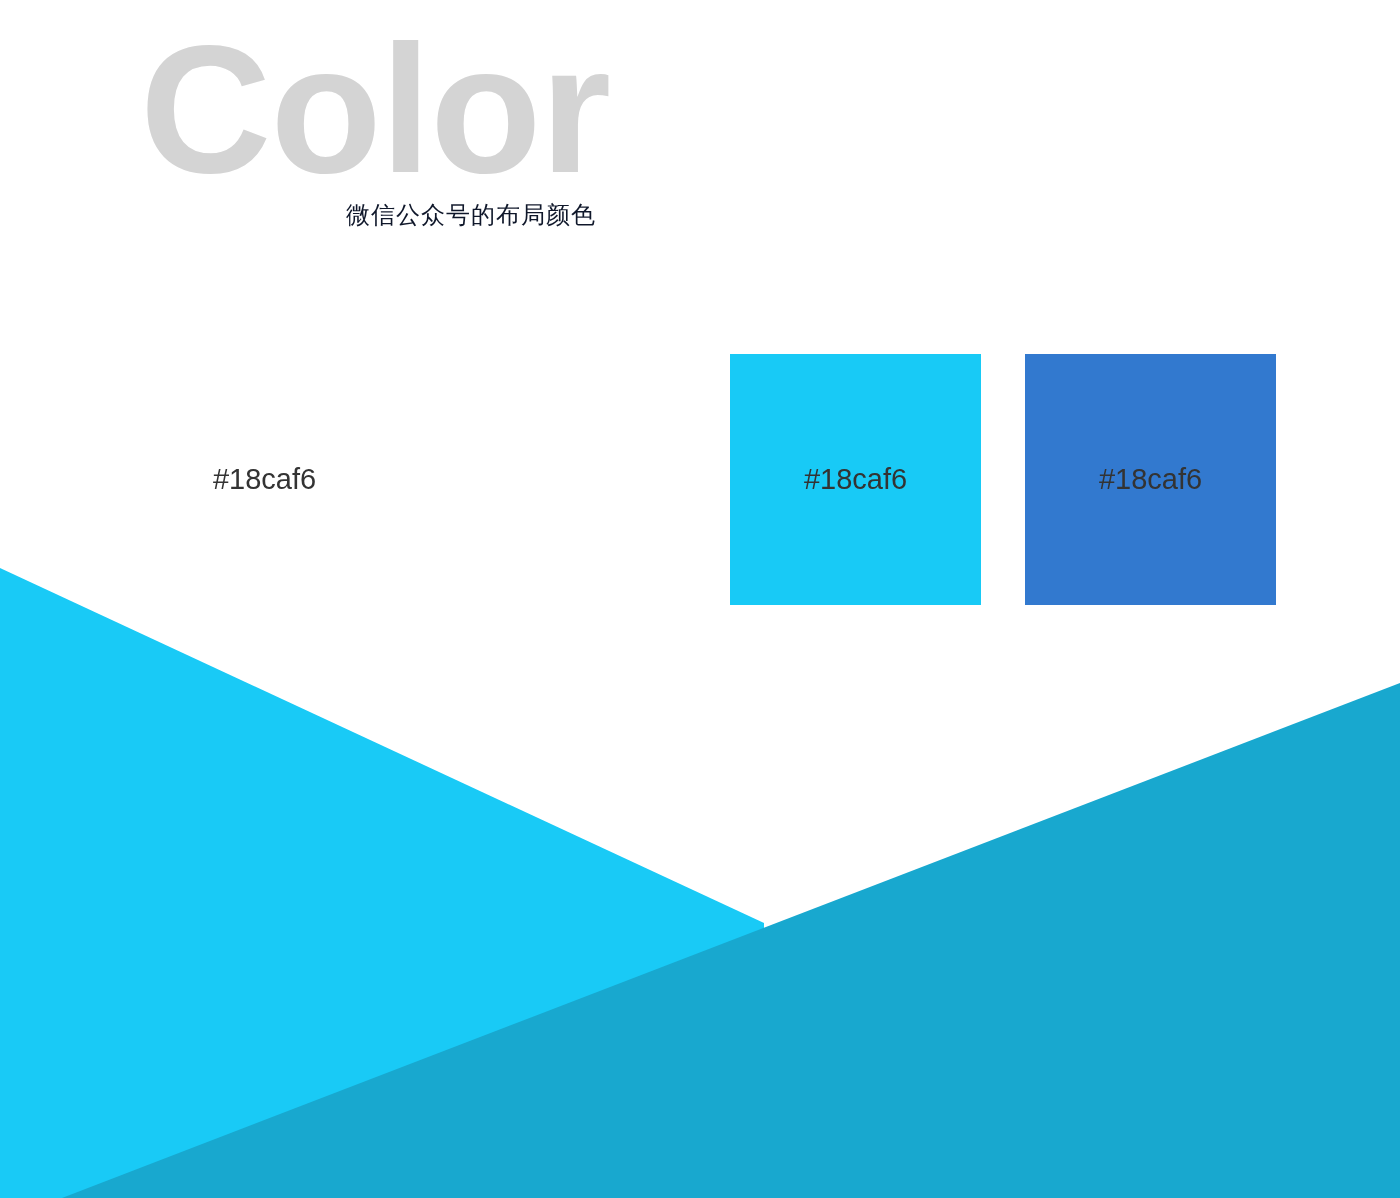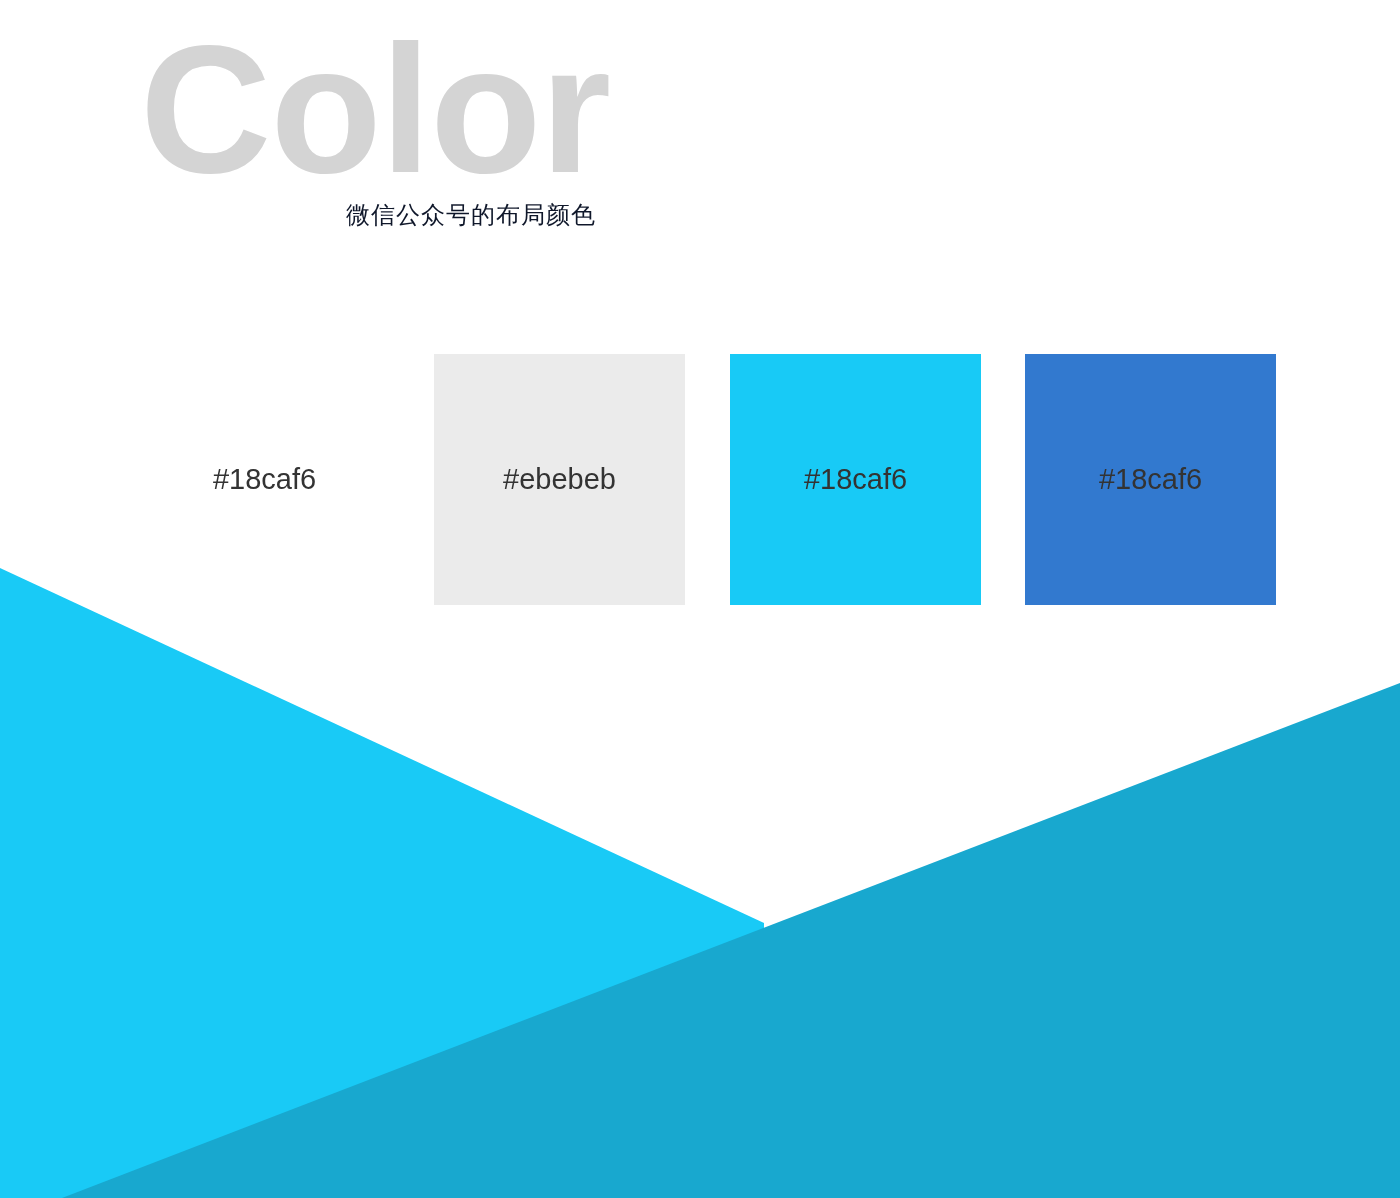--- a/index.html
+++ b/index.html
@@ -105,23 +105,20 @@
     <div class="page-title" style="color: rgb(212, 212, 212);">Color</div>
     <div class="page-subtitle" style="color: #0f172a;">微信公众号的布局颜色</div>
   </div>
 
   <div class="swatch-row">
 
     <div class="swatch swatch-0" style="background: transparent;">
       <span class="swatch-label" style="color: rgb(51, 51, 51);">#18caf6</span>
     </div>
 
-    <div class="swatch swatch-1" style="background: rgb(235, 235, 235);">
-      <span class="swatch-label" style="color: rgb(51, 51, 51);">#ebebeb</span>
-    </div>
 
     <div class="swatch swatch-2" style="background: rgb(24, 202, 246);">
       <span class="swatch-label" style="color: rgb(51, 51, 51);">#18caf6</span>
     </div>
 
     <div class="swatch swatch-3" style="background: rgb(50, 121, 207);">
       <span class="swatch-label" style="color: rgb(51, 51, 51);">#18caf6</span>
     </div>
 
   </div>

